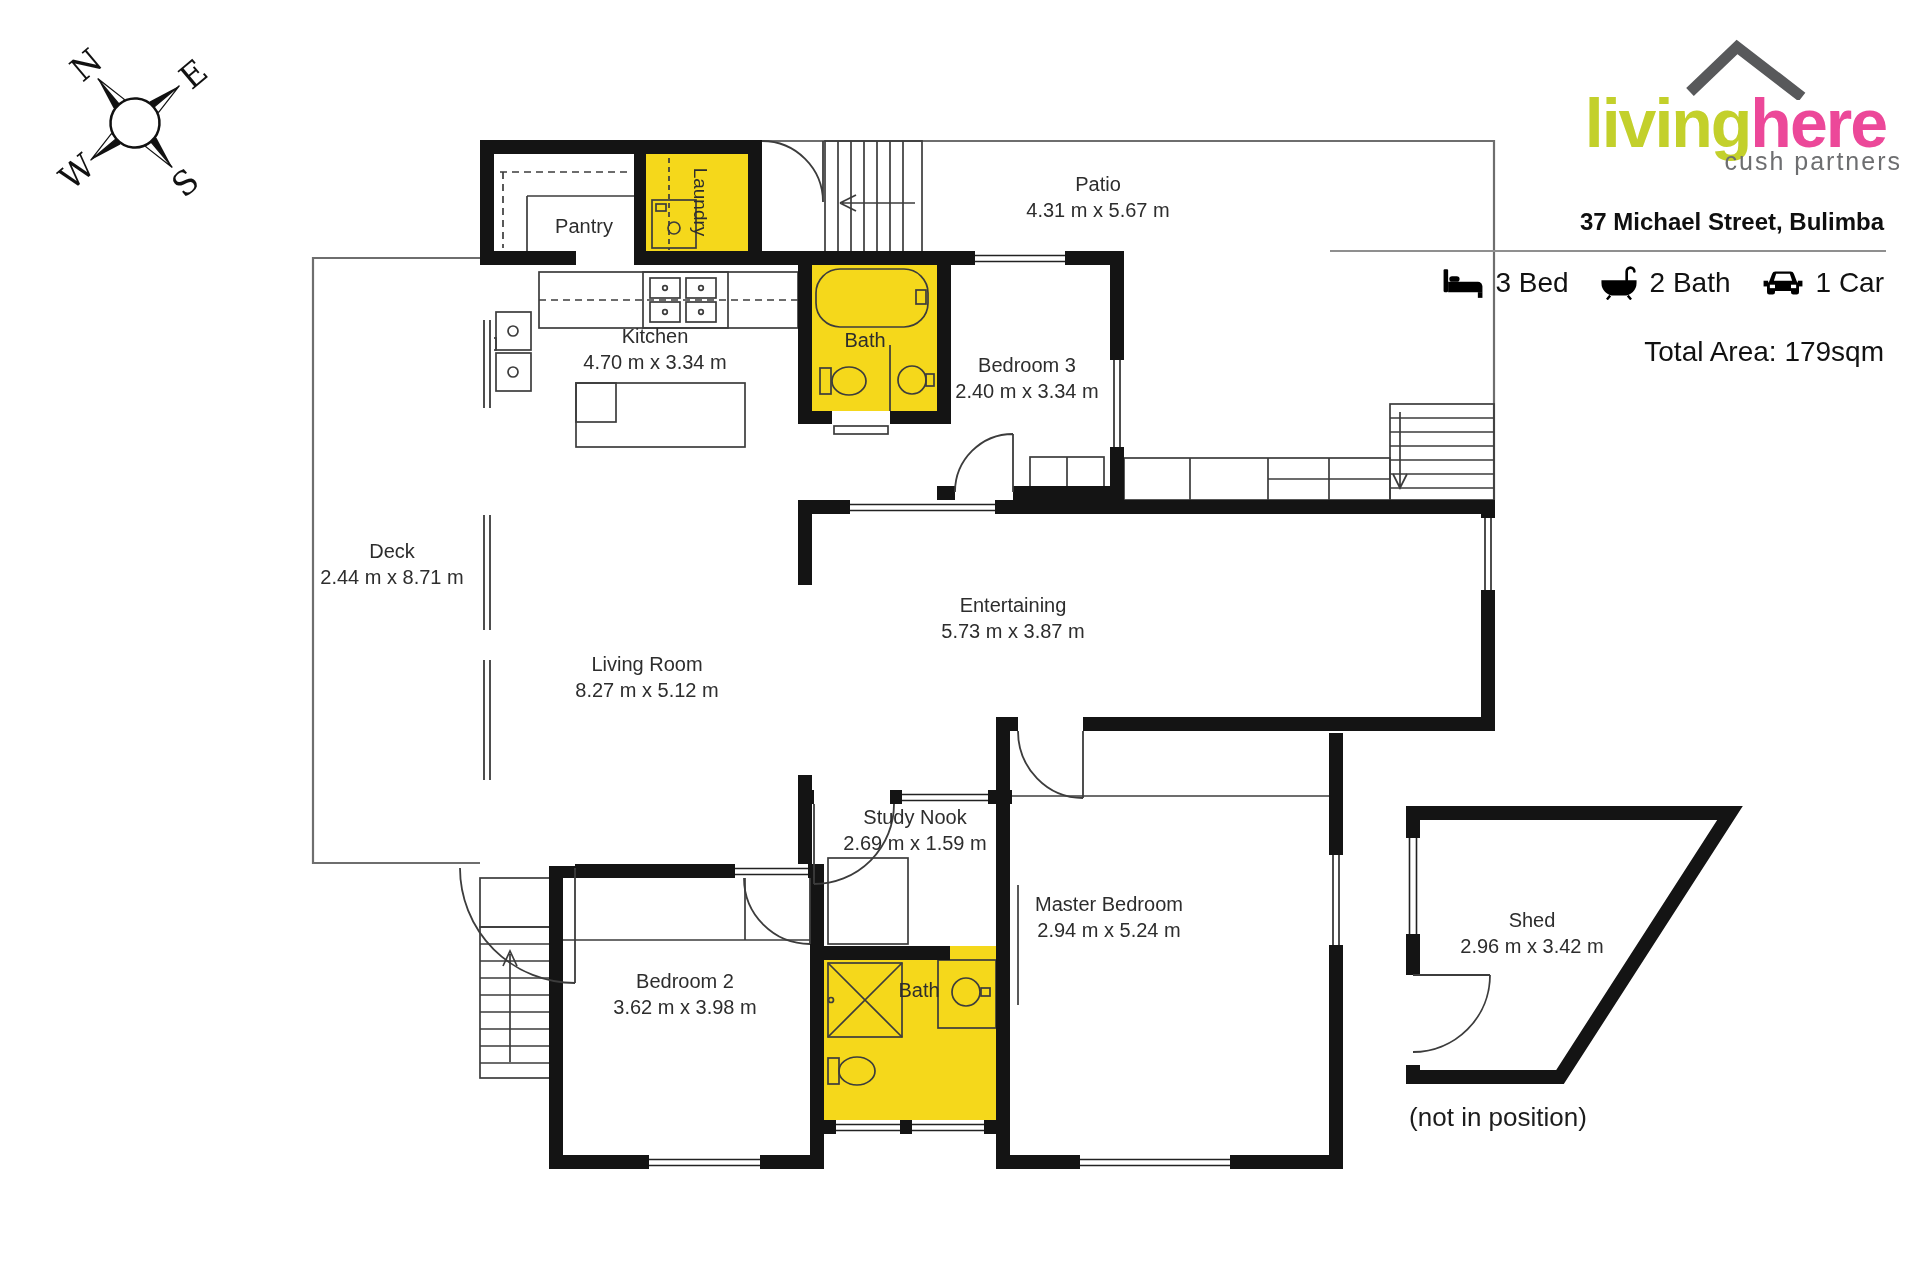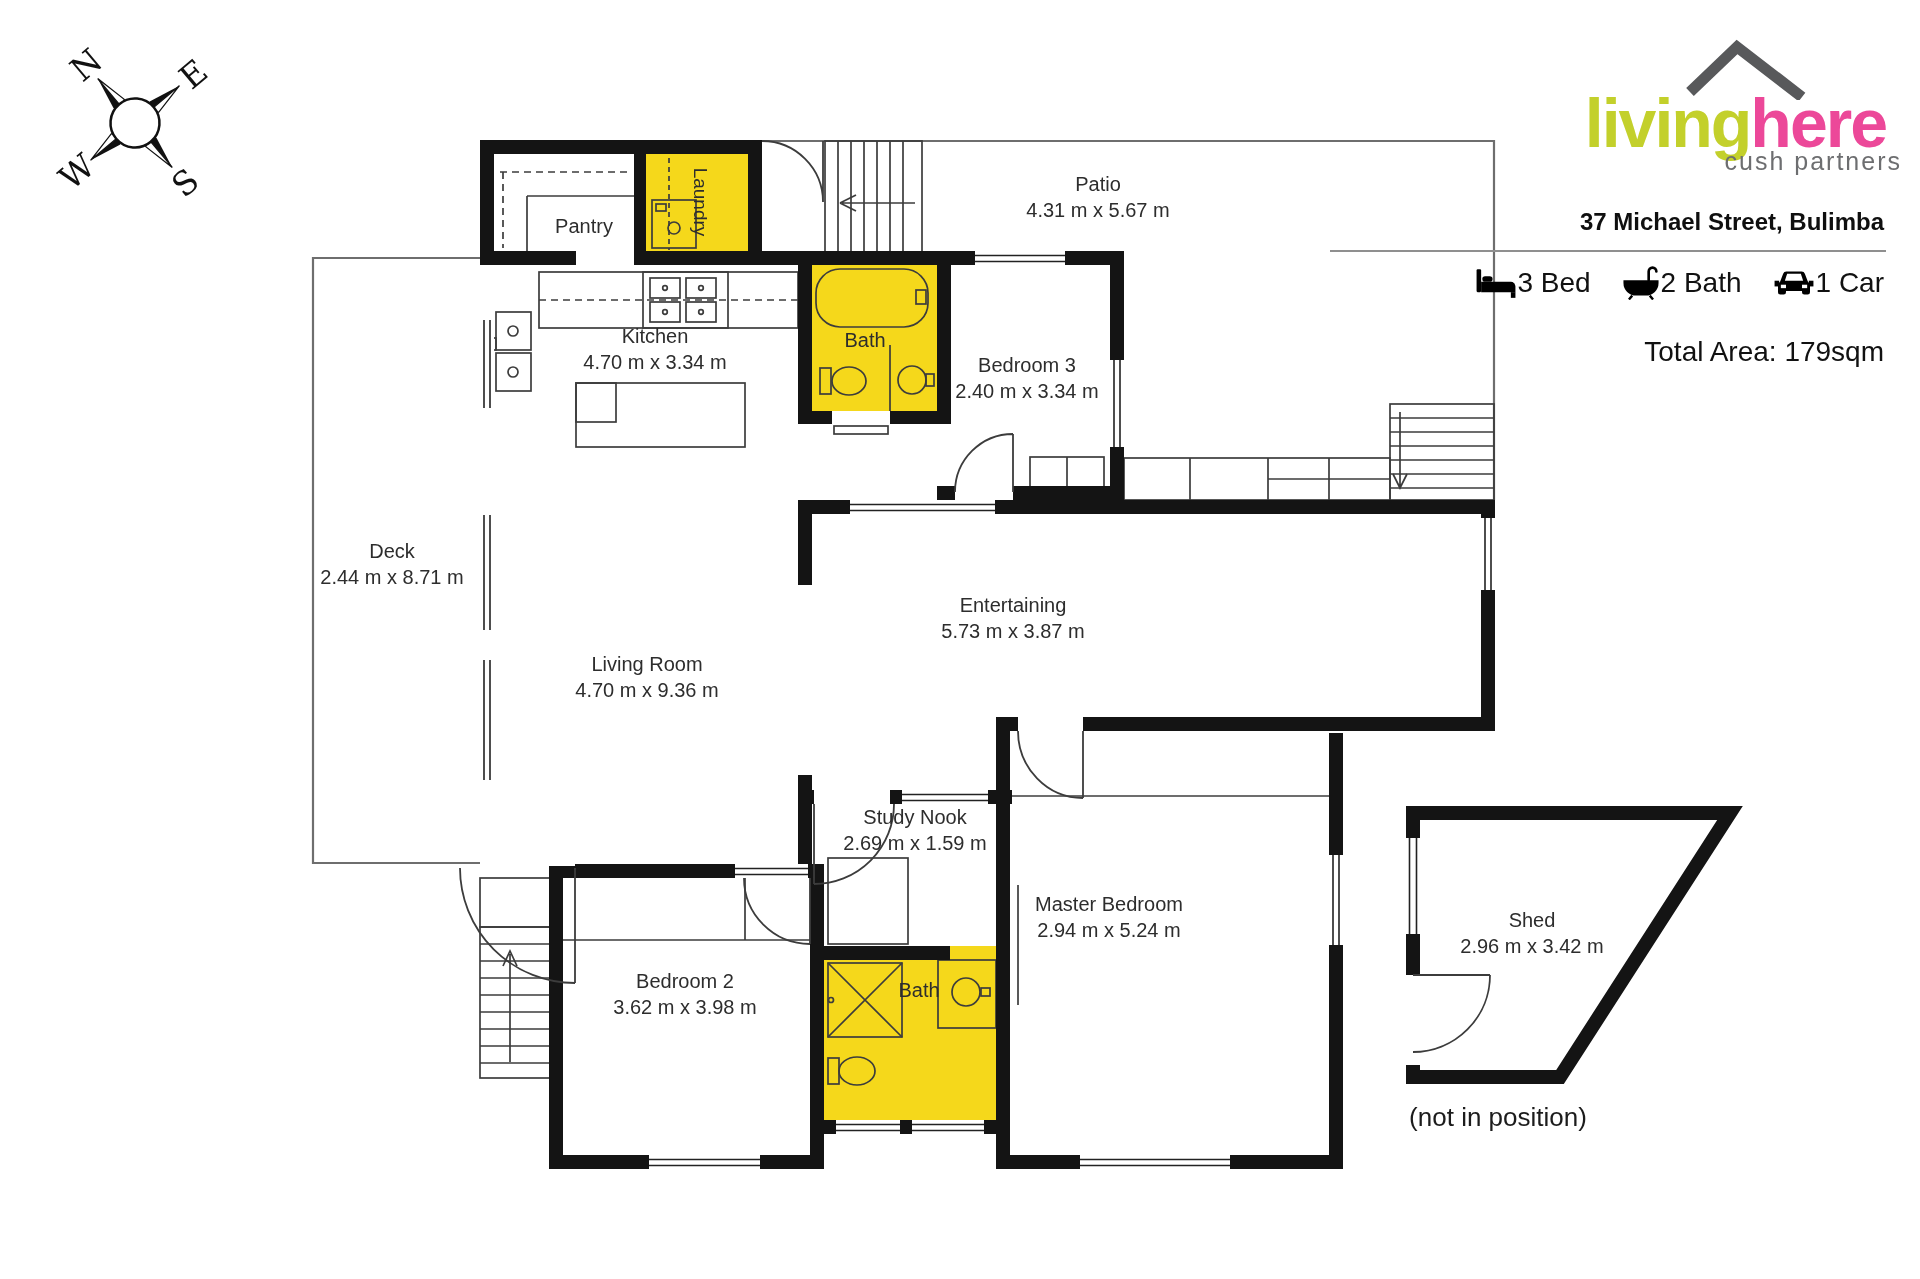--- a/index.html
+++ b/index.html
@@ -10,21 +10,21 @@
           line-height:1.28;color:#2d2d2d;white-space:nowrap;}
   .rlabel.rot{transform:translate(-50%,-50%) rotate(90deg);}
   .logo{position:absolute;top:84px;right:34px;font-size:68px;font-weight:bold;letter-spacing:-2px;white-space:nowrap;}
   .logo .lg-a{color:#C3D02B;}
   .logo .lg-b{color:#ec4899;}
   .roof{position:absolute;left:1678px;top:38px;}
   .tagline{position:absolute;top:147px;right:18px;font-size:25px;color:#6d6e70;letter-spacing:2px;}
   .address{position:absolute;top:208px;right:36px;font-size:24px;font-weight:bold;color:#0f0f0f;white-space:nowrap;}
   .rule{position:absolute;left:1330px;top:250px;width:556px;height:2px;background:#8f8f8f;}
   .features{position:absolute;top:266px;right:36px;display:flex;align-items:center;gap:30px;}
-  .feat{display:flex;align-items:center;font-size:28px;}
+  .feat{display:flex;align-items:center;gap:11px;font-size:28px;}
   .total{position:absolute;top:336px;right:36px;font-size:28px;}
   .note{position:absolute;transform:translate(-50%,-50%);font-size:26px;color:#1c1c1c;white-space:nowrap;text-align:center;}
   .disclaimer{position:absolute;top:1248px;left:0;width:100%;text-align:center;font-size:16.5px;color:#1a1a1a;}
 </style>
 </head>
 <body>
 
 <div id="stage">
 
   <svg id="plan-svg" width="1920" height="1279" viewBox="0 0 1920 1279">
@@ -303,21 +303,21 @@
   <div class="rlabel" style="left:392px;top:565px">
     <div>Deck</div>
     <div>2.44 m x 8.71 m</div>
   </div>
   <div class="rlabel" style="left:1013px;top:619px">
     <div>Entertaining</div>
     <div>5.73 m x 3.87 m</div>
   </div>
   <div class="rlabel" style="left:647px;top:678px">
     <div>Living Room</div>
-    <div>4.70 m x 9.36 m</div>
+    <div>8.27 m x 5.12 m</div>
   </div>
   <div class="rlabel" style="left:915px;top:831px">
     <div>Study Nook</div>
     <div>2.69 m x 1.59 m</div>
   </div>
   <div class="rlabel" style="left:1109px;top:918px">
     <div>Master Bedroom</div>
     <div>2.94 m x 5.24 m</div>
   </div>
   <div class="rlabel" style="left:685px;top:995px">

